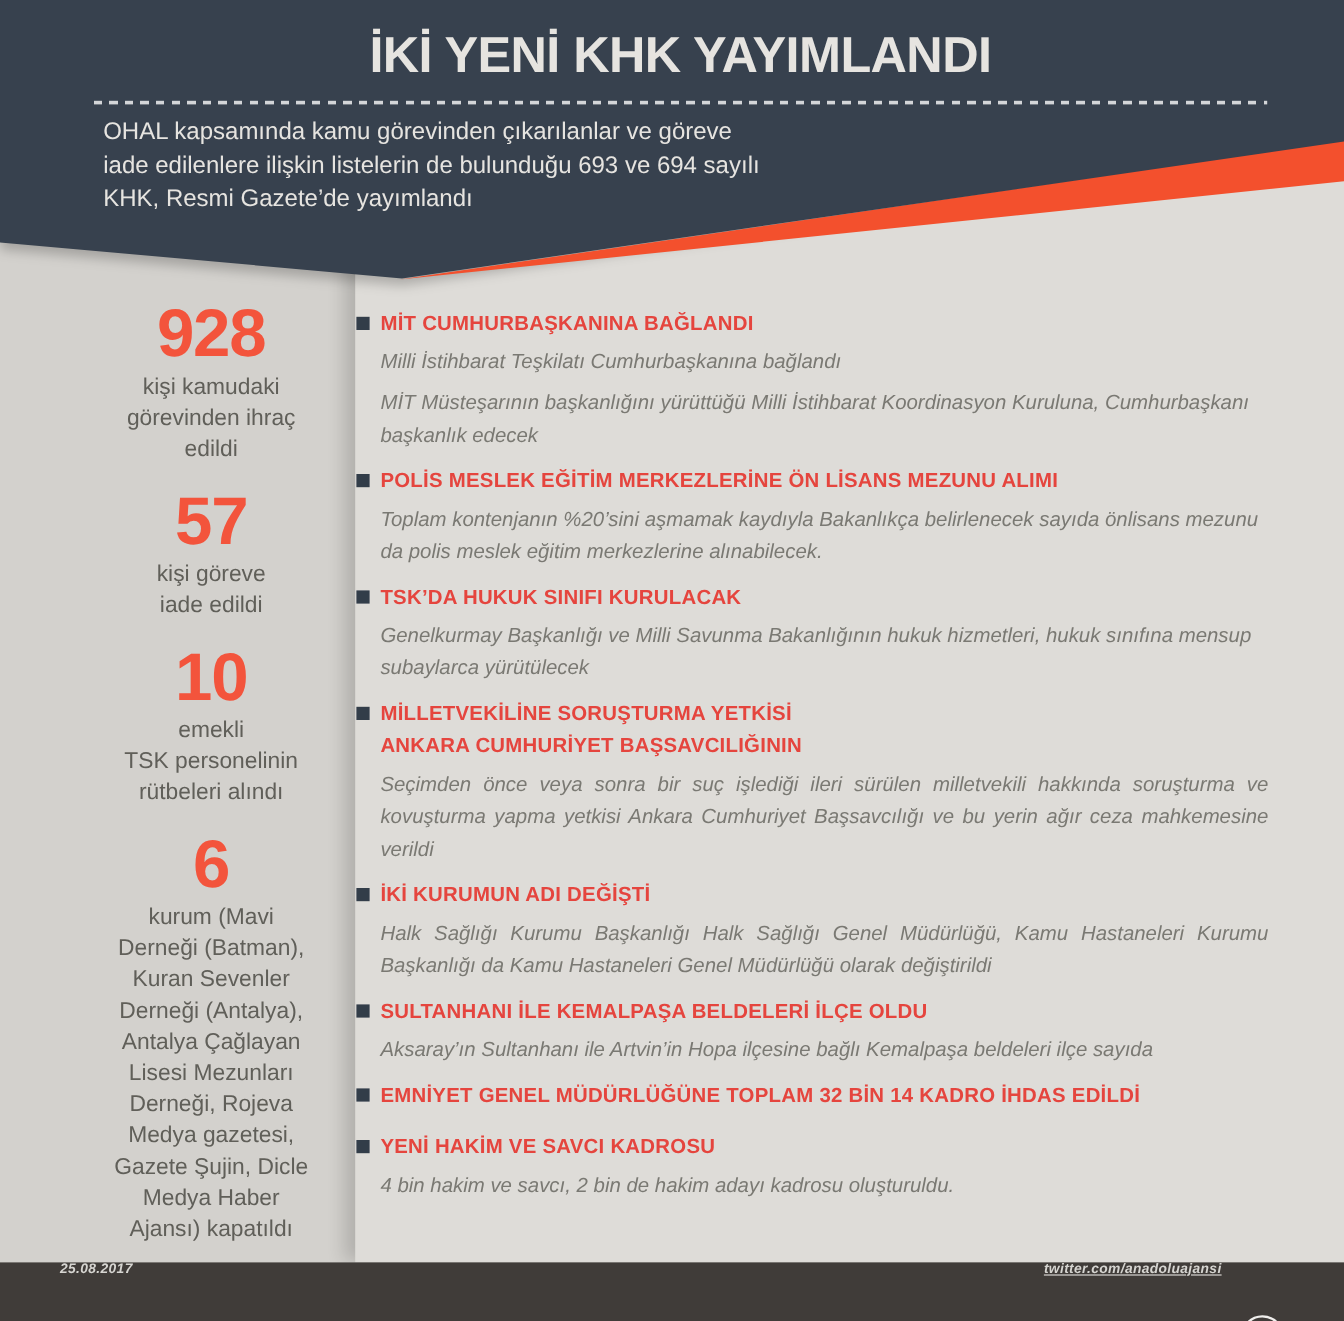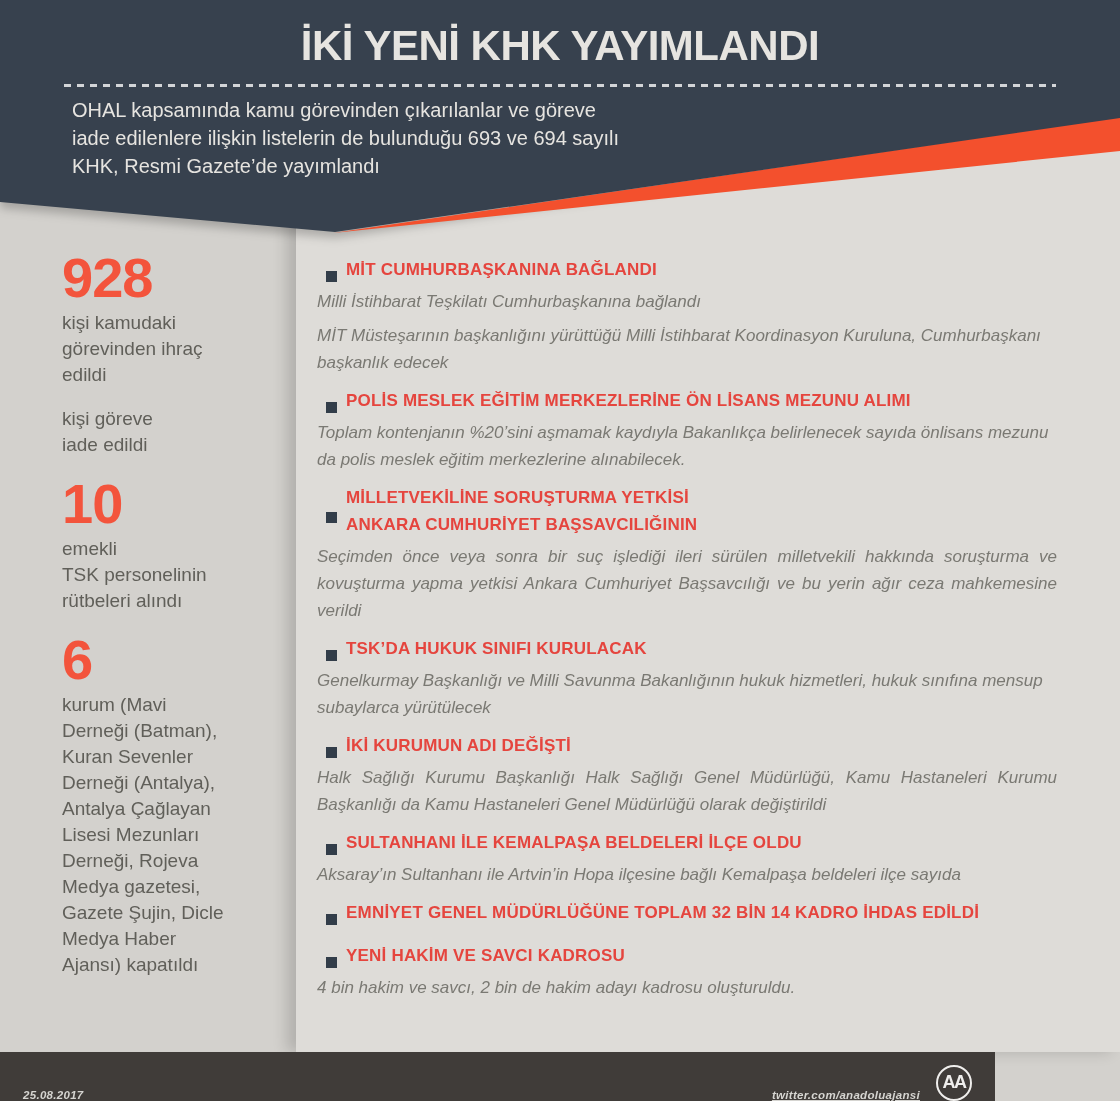--- a/index.html
+++ b/index.html
@@ -20,48 +20,48 @@
   .page{position:relative;width:1120px;height:1101px;overflow:hidden;background:var(--sidebar-bg);}
 
   
   .panel-bg{position:absolute;left:296px;top:0;right:0;bottom:49px;background:var(--panel-bg);
             box-shadow:-9px 0 14px rgba(0,0,0,.16);}
 
   
   .header-shape{position:absolute;left:0;top:0;width:1120px;height:260px;display:block;}
 
   
-  .header-content{position:absolute;left:0;top:0;width:1120px;}
+  .header-content{position:absolute;left:0;top:0;width:1120px;padding-left:14px;}
   .title{margin-top:22px;text-align:center;font-size:42px;font-weight:bold;letter-spacing:-.5px;
          color:var(--header-text);white-space:pre-line;}
   .dashes{height:3px;margin:14px 64px 0 64px;
           background:repeating-linear-gradient(90deg,rgba(255,255,255,.78) 0 7px,rgba(255,255,255,0) 7px 13px);}
   .subtitle{margin:9px 0 0 72px;font-size:20px;line-height:28px;color:var(--header-text);white-space:pre-line;}
 
   
-  .stats{position:absolute;left:62px;top:250px;width:228px;}
+  .stats{position:absolute;left:62px;top:250px;width:228px;text-align:center;}
   .stat{margin-bottom:18px;}
   .stat-num{font-size:56px;line-height:56px;font-weight:bold;letter-spacing:-1px;color:var(--number-red);margin-bottom:4px;}
   .stat-label{font-size:19px;line-height:26px;color:var(--label-text);white-space:pre-line;}
 
   
   .sections{position:absolute;left:297px;top:256px;width:760px;}
   .item{margin-bottom:11px;}
-  .hrow{display:flex;align-items:center;margin-left:29px;}
+  .hrow{display:flex;align-items:flex-start;}
   .bullet{flex:0 0 11px;width:11px;height:11px;margin:8px 9px 0 0;background:#323d49;}
   .item h2{font-size:17px;line-height:27px;font-weight:bold;letter-spacing:.2px;color:var(--heading-red);
            white-space:pre-line;margin:0 0 5px 0;}
   .item p{margin:0 0 0 20px;font-size:17px;line-height:27px;color:var(--body-text);font-style:italic;}
   .item p + p{margin-top:7px;}
   .item p:empty{display:none;}
   .item p.just{text-align:justify;}
 
   
-  .footer{position:absolute;left:0;bottom:0;width:995px;height:49px;background:var(--footer-bg);
-          display:flex;align-items:flex-end;padding:0 23px;}
+  .footer{position:absolute;left:0;bottom:0;width:1120px;height:49px;background:var(--footer-bg);
+          display:flex;align-items:flex-start;padding:0 50px;}
   .footer .date{font-size:11.5px;font-style:italic;font-weight:bold;color:#d6d5d1;letter-spacing:.3px;}
   .footer .spacer{flex:1;}
   .footer .handle{font-size:11.5px;font-style:italic;font-weight:bold;color:#d6d5d1;margin-right:16px;letter-spacing:.3px;text-decoration:underline;}
   .aa-logo{width:36px;height:36px;border:2.5px solid #efeeec;border-radius:50%;
            display:flex;align-items:center;justify-content:center;
            font-weight:bold;font-size:18px;letter-spacing:-1.5px;color:#efeeec;padding-bottom:1px;margin-top:44px;}
 </style>
 </head>
 <body>
 
@@ -89,20 +89,21 @@
   </div>
 
   <aside class="stats">
     <div class="stat">
       <div class="stat-num">928</div>
       <div class="stat-label">kişi kamudaki
 görevinden ihraç
 edildi</div>
     </div>
     <div class="stat">
+      <div class="stat-num">57</div>
       <div class="stat-label">kişi göreve
 iade edildi</div>
     </div>
     <div class="stat">
       <div class="stat-num">10</div>
       <div class="stat-label">emekli
 TSK personelinin
 rütbeleri alındı</div>
     </div>
     <div class="stat">
@@ -136,32 +137,32 @@
       <div class="hrow">
         <span class="bullet"></span>
         <h2>POLİS MESLEK EĞİTİM MERKEZLERİNE ÖN LİSANS MEZUNU ALIMI</h2>
       </div>
       <p>Toplam kontenjanın %20’sini aşmamak kaydıyla Bakanlıkça belirlenecek sayıda önlisans mezunu da polis meslek eğitim merkezlerine alınabilecek.</p>
     </section>
 
     <section class="item">
       <div class="hrow">
         <span class="bullet"></span>
+        <h2>TSK’DA HUKUK SINIFI KURULACAK</h2>
+      </div>
+      <p>Genelkurmay Başkanlığı ve Milli Savunma Bakanlığının hukuk hizmetleri, hukuk sınıfına mensup subaylarca yürütülecek</p>
+    </section>
+
+    <section class="item">
+      <div class="hrow">
+        <span class="bullet"></span>
         <h2>MİLLETVEKİLİNE SORUŞTURMA YETKİSİ
 ANKARA CUMHURİYET BAŞSAVCILIĞININ</h2>
       </div>
       <p class="just">Seçimden önce veya sonra bir suç işlediği ileri sürülen milletvekili hakkında soruşturma ve kovuşturma yapma yetkisi Ankara Cumhuriyet Başsavcılığı ve bu yerin ağır ceza mahkemesine verildi</p>
-    </section>
-
-    <section class="item">
-      <div class="hrow">
-        <span class="bullet"></span>
-        <h2>TSK’DA HUKUK SINIFI KURULACAK</h2>
-      </div>
-      <p>Genelkurmay Başkanlığı ve Milli Savunma Bakanlığının hukuk hizmetleri, hukuk sınıfına mensup subaylarca yürütülecek</p>
     </section>
 
     <section class="item">
       <div class="hrow">
         <span class="bullet"></span>
         <h2>İKİ KURUMUN ADI DEĞİŞTİ</h2>
       </div>
       <p class="just">Halk Sağlığı Kurumu Başkanlığı Halk Sağlığı Genel Müdürlüğü, Kamu Hastaneleri Kurumu Başkanlığı da Kamu Hastaneleri Genel Müdürlüğü olarak değiştirildi</p>
     </section>
 

